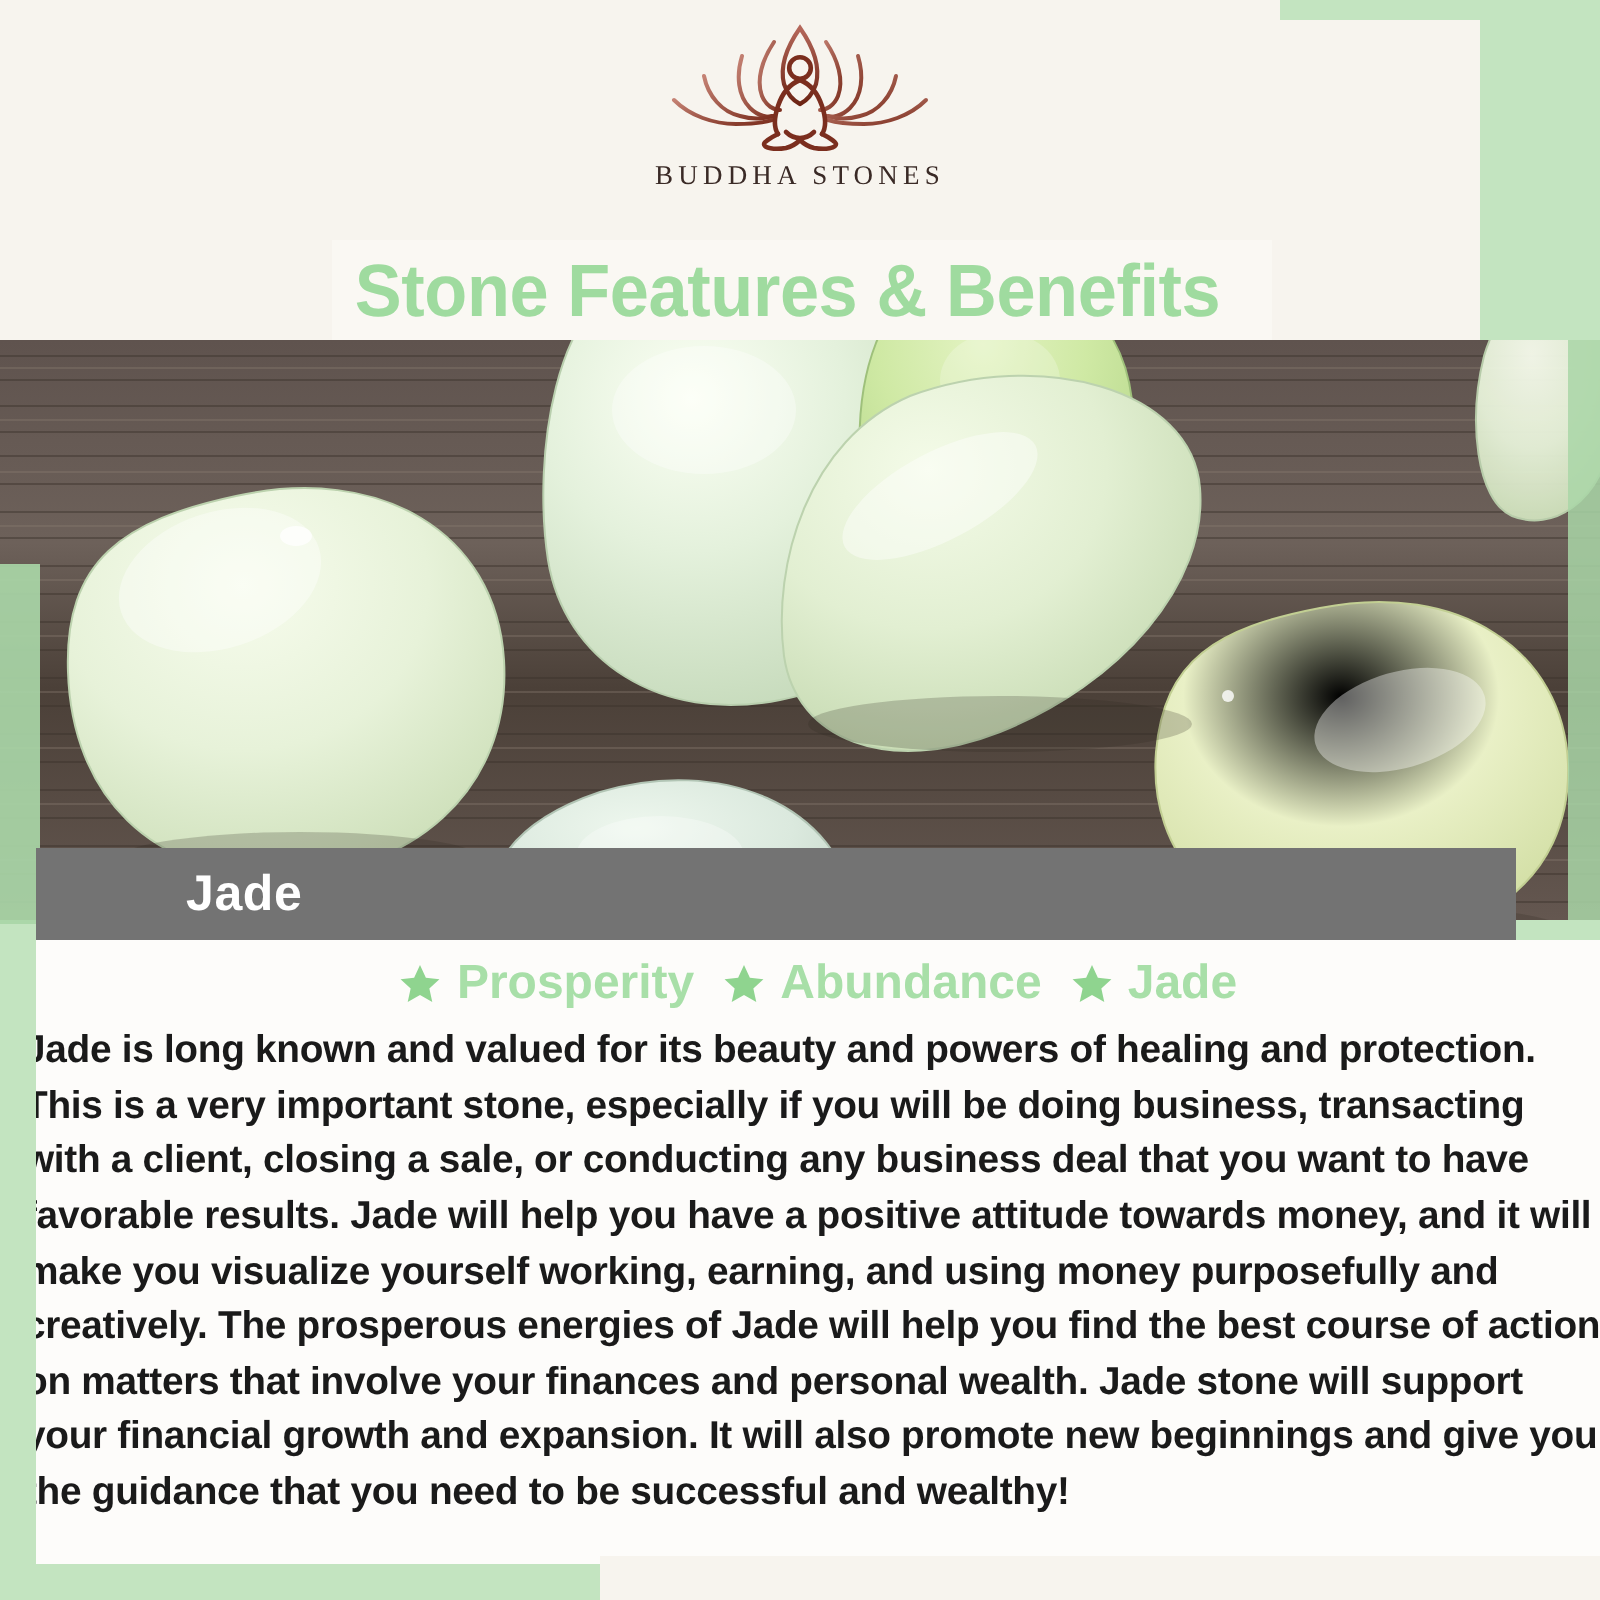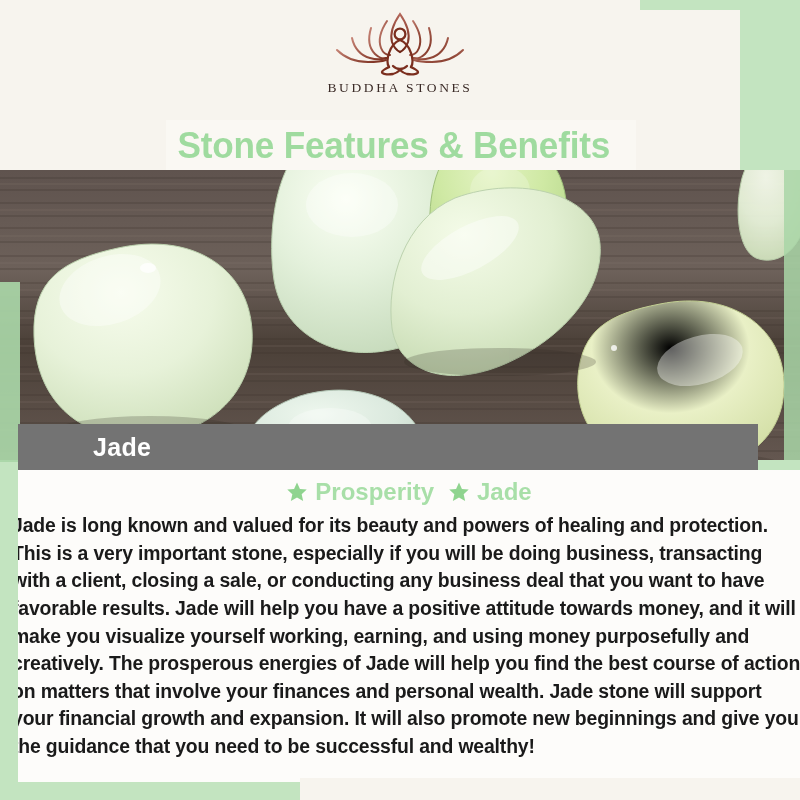--- a/index.html
+++ b/index.html
@@ -271,20 +271,28 @@
               </svg>
           </span>
           <span>Prosperity</span>
         </span>
         <span class="benefit">
           <span class="star">
             <svg viewBox="0 0 24 24" width="22" height="22">
                 <polygon points="12,1.6 15.2,8.6 22.6,9.4 17.1,14.4 18.7,21.8 12,18 5.3,21.8 6.9,14.4 1.4,9.4 8.8,8.6" fill="#8fd48f"></polygon>
               </svg>
           </span>
+          <span>Abundance</span>
+        </span>
+        <span class="benefit">
+          <span class="star">
+            <svg viewBox="0 0 24 24" width="22" height="22">
+                <polygon points="12,1.6 15.2,8.6 22.6,9.4 17.1,14.4 18.7,21.8 12,18 5.3,21.8 6.9,14.4 1.4,9.4 8.8,8.6" fill="#8fd48f"></polygon>
+              </svg>
+          </span>
           <span>Jade</span>
         </span>
       </div>
 
       <div class="body-text">Jade is long known and valued for its beauty and powers of healing and protection. This is a very important stone, especially if you will be doing business, transacting with a client, closing a sale, or conducting any business deal that you want to have favorable results. Jade will help you have a positive attitude towards money, and it will make you visualize yourself working, earning, and using money purposefully and creatively. The prosperous energies of Jade will help you find the best course of action on matters that involve your finances and personal wealth. Jade stone will support your financial growth and expansion. It will also promote new beginnings and give you the guidance that you need to be successful and wealthy!</div>
     </div>
   </div>
 
   <div class="bl-green"></div>
   <div class="bottom-green"></div>

